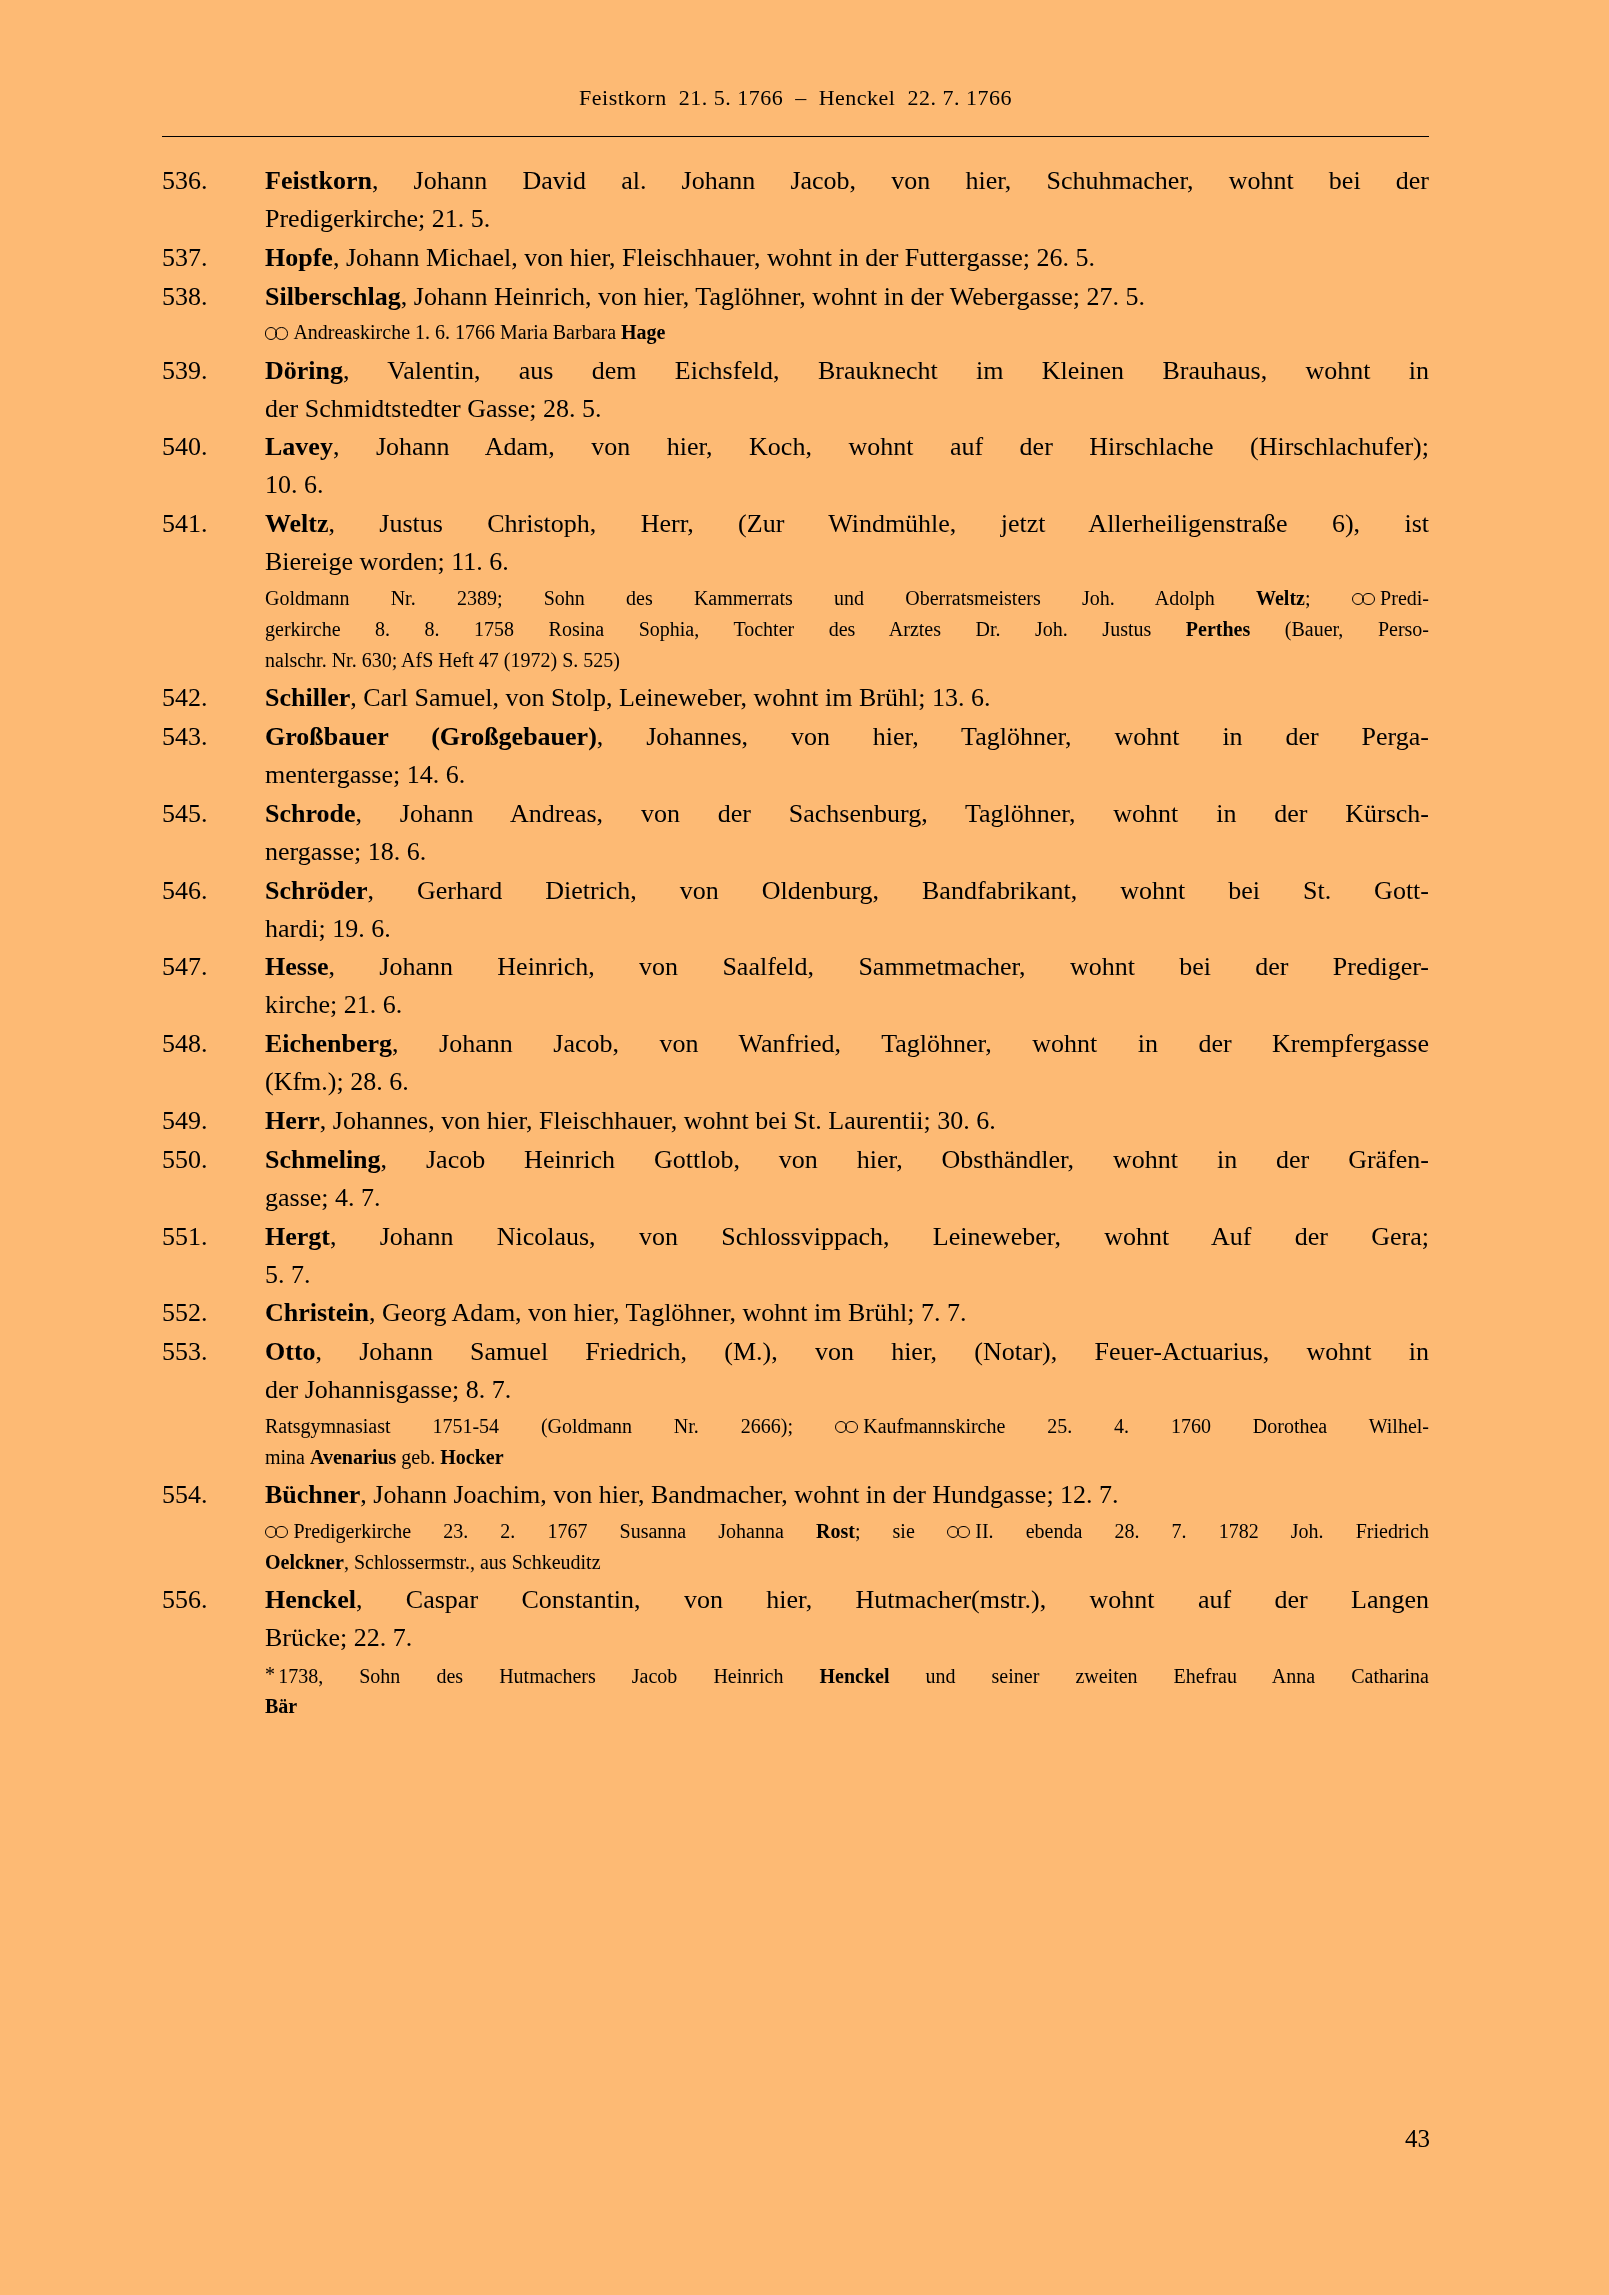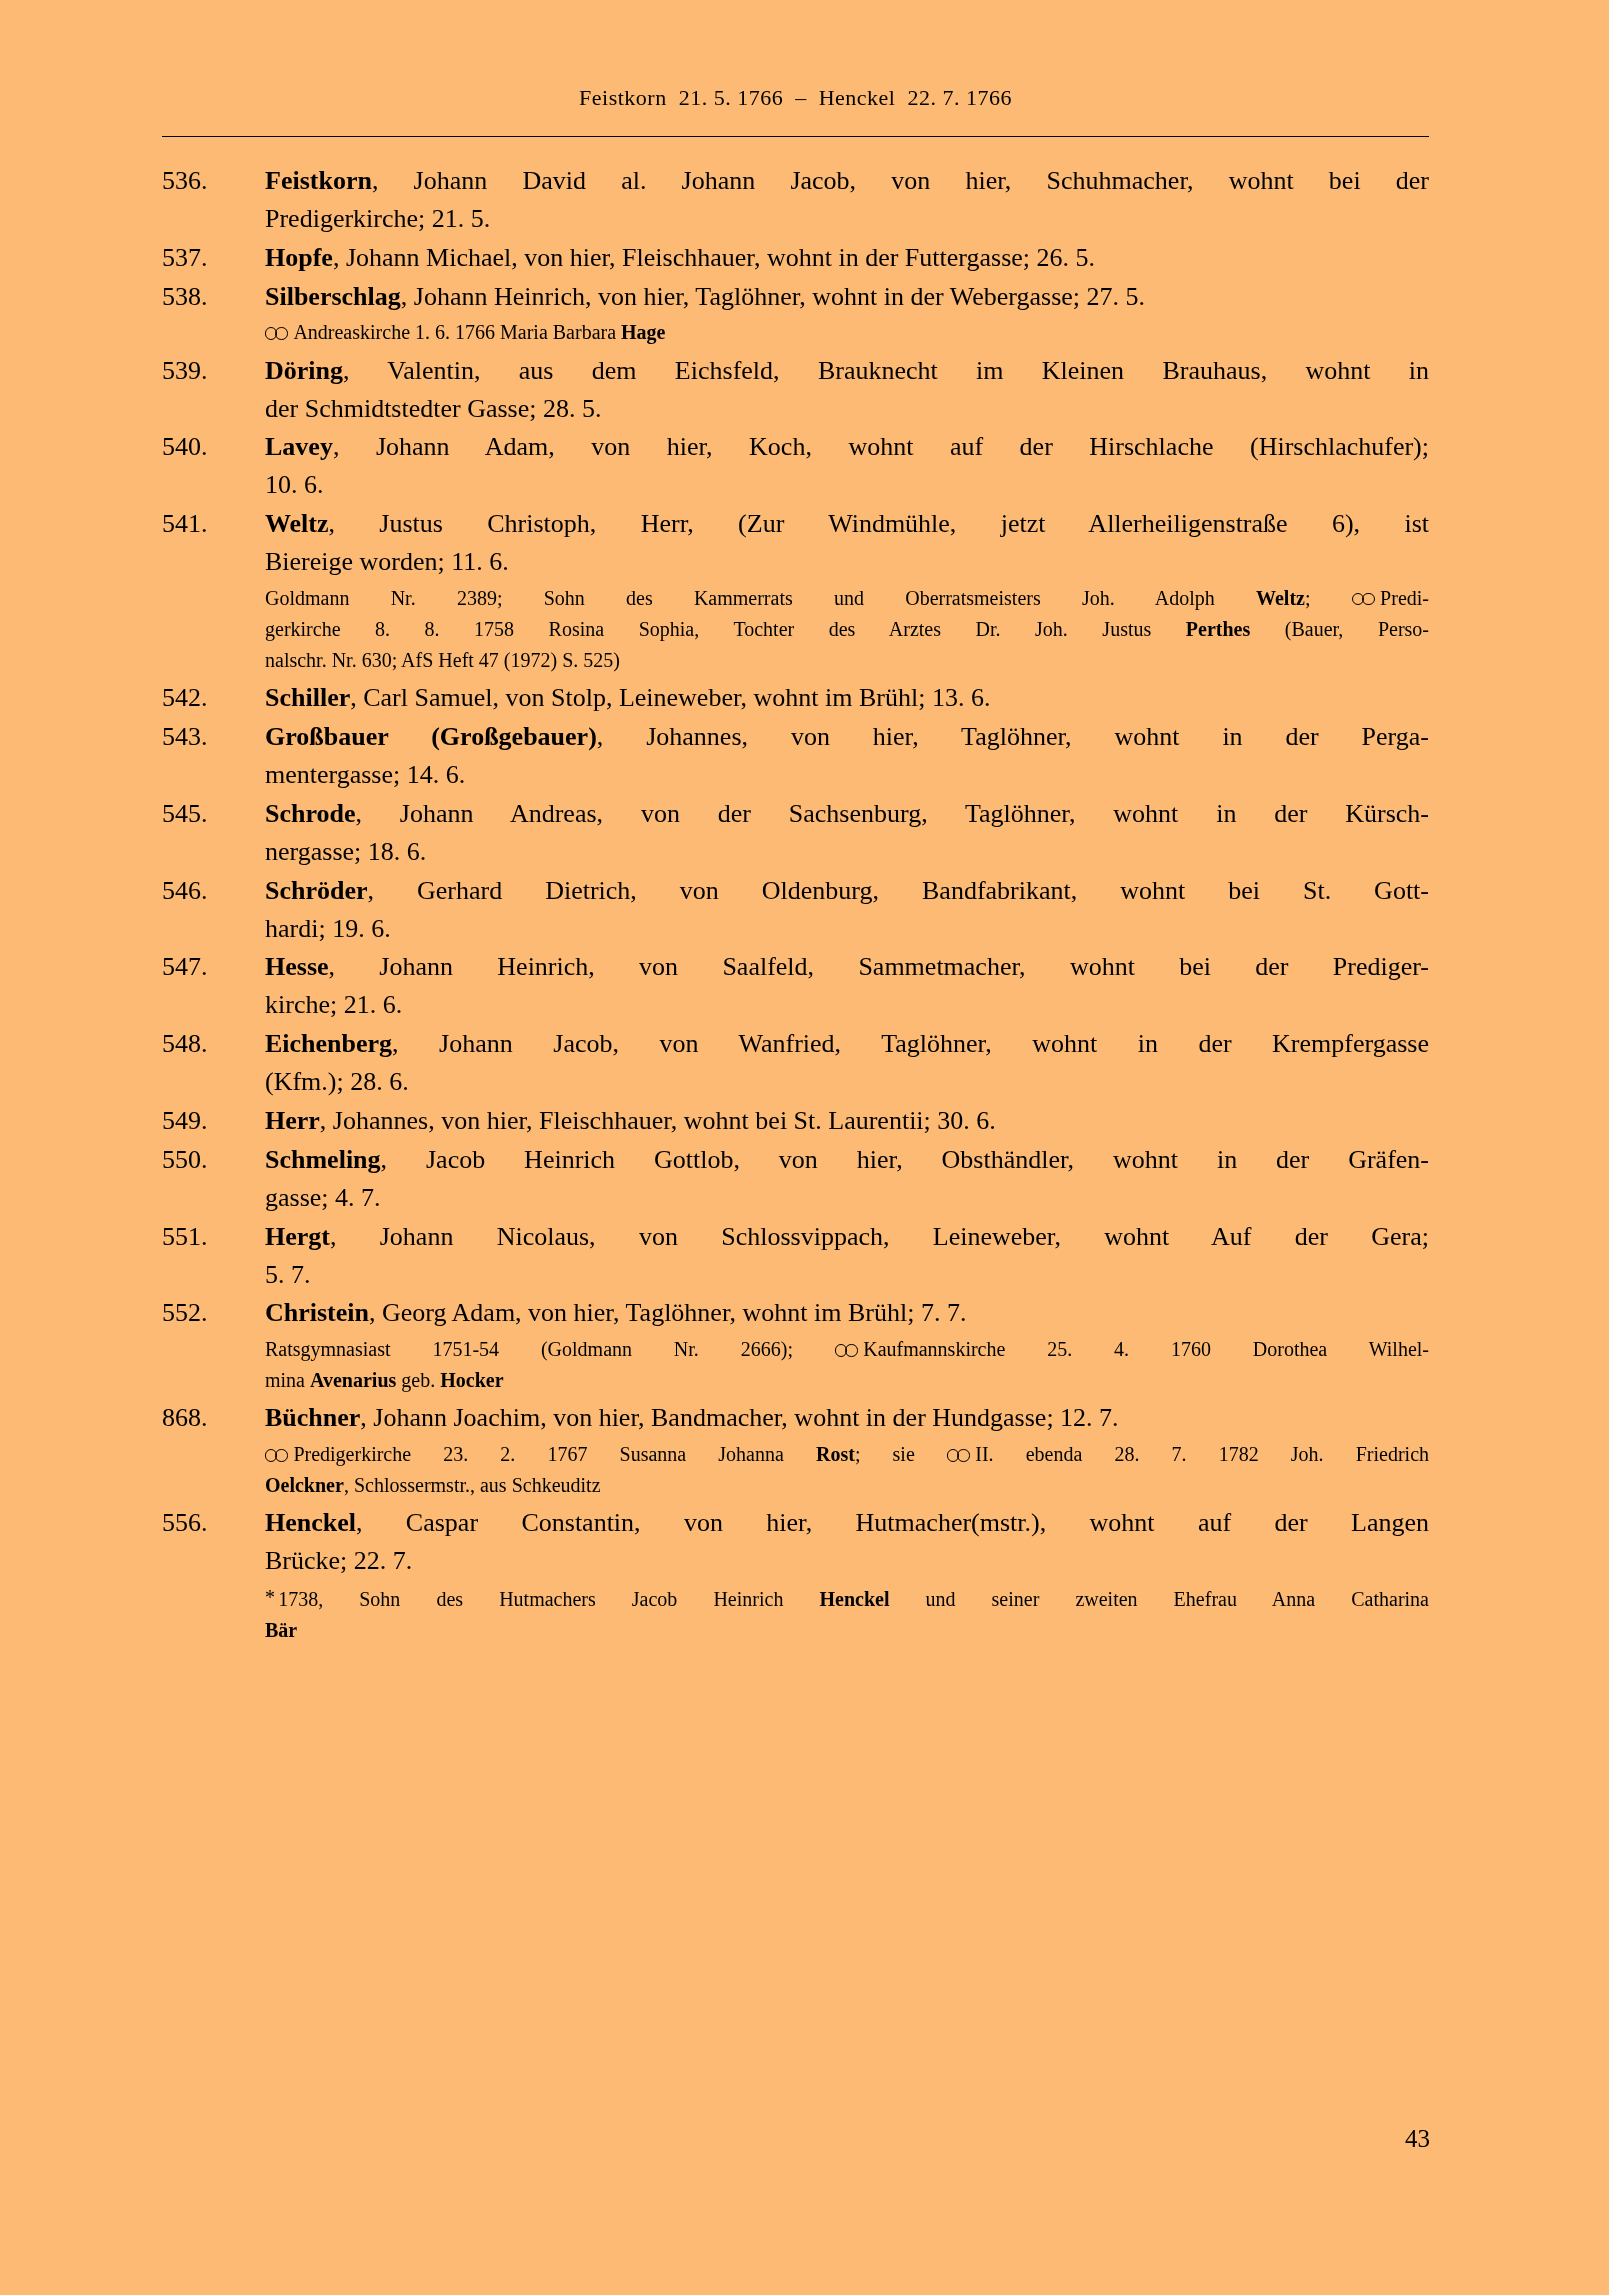--- a/index.html
+++ b/index.html
@@ -221,26 +221,31 @@
       </div>
       <div class="entry">
         <span class="num">551.</span>
         <span class="jline"><span class="surname">Hergt</span><span>, Johann Nicolaus, von Schlossvippach, Leineweber, wohnt Auf der Gera;</span></span>
         <span class="jline last">5. 7.</span>
       </div>
       <div class="entry">
         <span class="num">552.</span>
         <span class="jline last"><span class="surname">Christein</span><span>, Georg Adam, von hier, Taglöhner, wohnt im Brühl; 7. 7.</span></span>
       </div>
+      <div class="entry">
+        <span class="num">553.</span>
+        <span class="jline"><span class="surname">Otto</span><span>, Johann Samuel Friedrich, (M.), von hier, (Notar), Feuer-Actuarius, wohnt in</span></span>
+        <span class="jline last">der Johannisgasse; 8. 7.</span>
+      </div>
       <div class="note">
         <span class="jline">Ratsgymnasiast 1751-54 (Goldmann Nr. 2666); <span class="oo"></span>Kaufmannskirche 25. 4. 1760 Dorothea Wilhel-</span>
         <span class="jline last">mina <b>Avenarius</b> geb. <b>Hocker</b></span>
       </div>
       <div class="entry">
-        <span class="num">868.</span>
+        <span class="num">554.</span>
         <span class="jline last"><span class="surname">Büchner</span><span>, Johann Joachim, von hier, Bandmacher, wohnt in der Hundgasse; 12. 7.</span></span>
       </div>
       <div class="note">
         <span class="jline"><span class="oo"></span>Predigerkirche 23. 2. 1767 Susanna Johanna <b>Rost</b>; sie <span class="oo"></span>II. ebenda 28. 7. 1782 Joh. Friedrich</span>
         <span class="jline last"><b>Oelckner</b>, Schlossermstr., aus Schkeuditz</span>
       </div>
       <div class="entry">
         <span class="num">556.</span>
         <span class="jline"><span class="surname">Henckel</span><span>, Caspar Constantin, von hier, Hutmacher(mstr.), wohnt auf der Langen</span></span>
         <span class="jline last">Brücke; 22. 7.</span>

